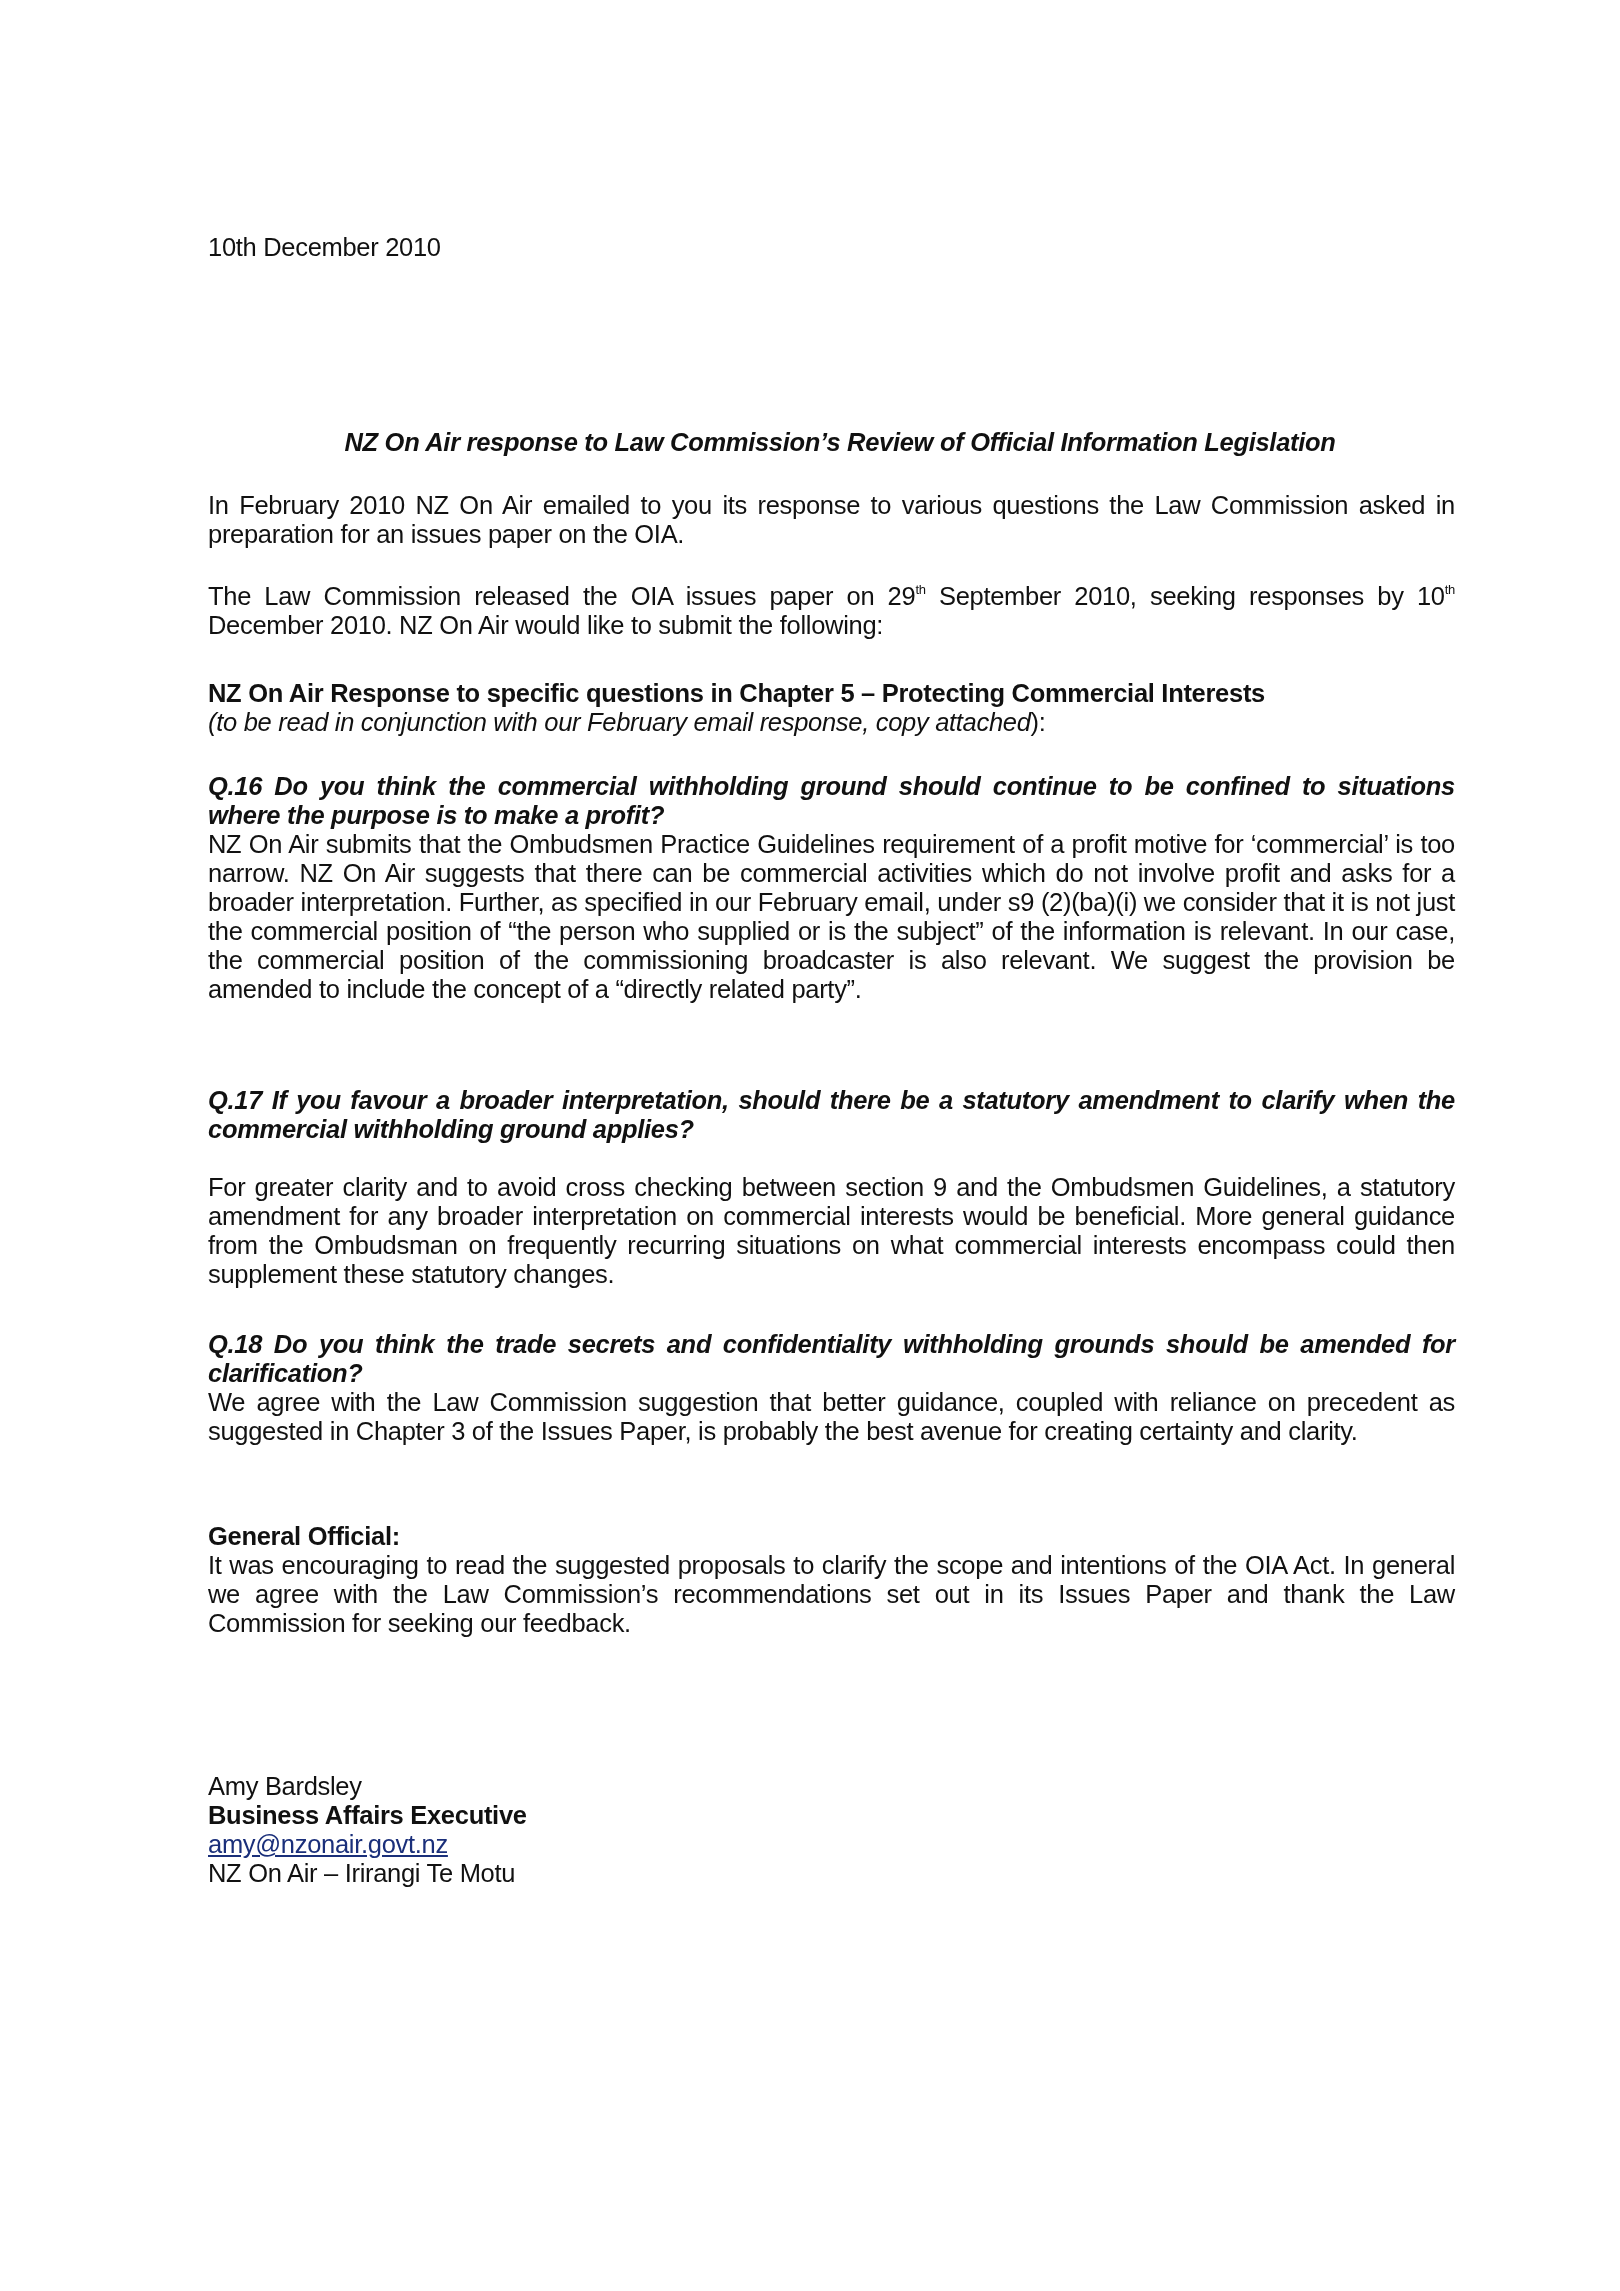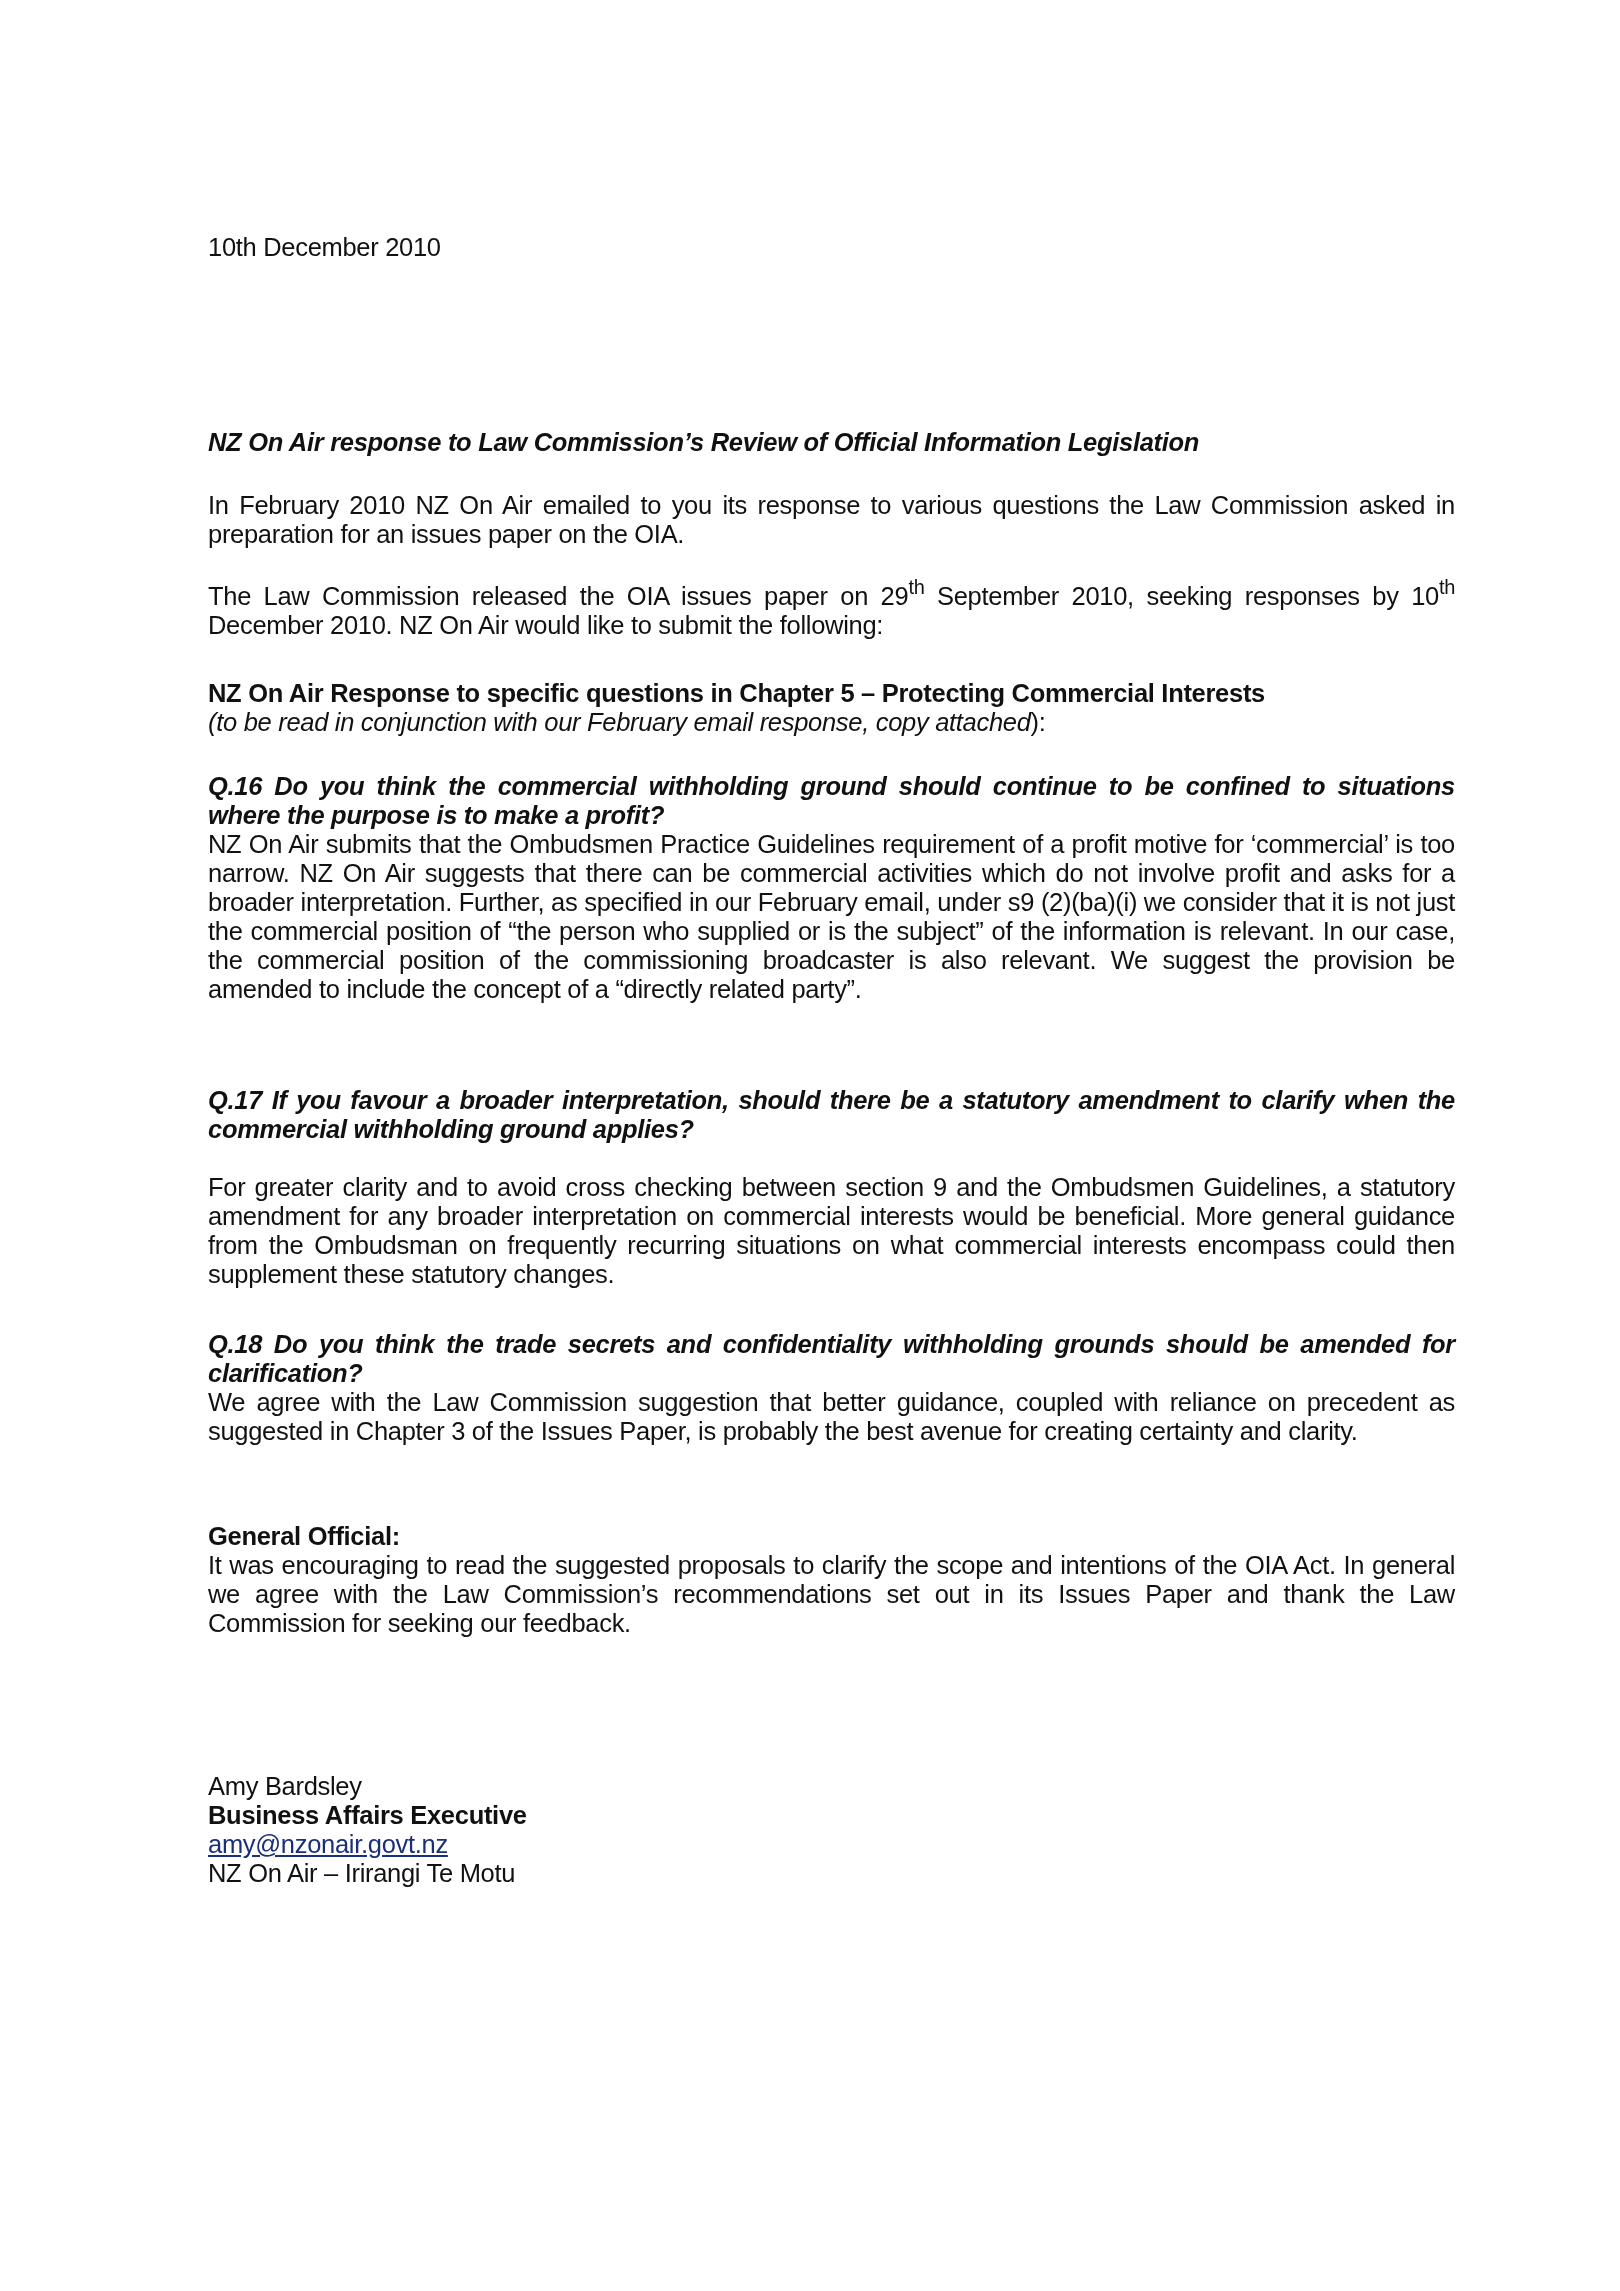--- a/index.html
+++ b/index.html
@@ -6,24 +6,24 @@
   body { width: 1620px; height: 2292px; position: relative; overflow: hidden; }
   .page {
     position: absolute; left: 0; top: 0; width: 1324px; height: 2292px;
     font-family: "Liberation Sans", sans-serif; color: #111111; border-radius: 14px;
   }
   .block { position: absolute; left: 208px; width: 1247px; }
   .txt { font-size: 25.5px; line-height: 29px; letter-spacing: -0.3px; }
   .just { text-align: justify; text-align-last: left; }
   .bold { font-weight: bold; }
   .ital { font-style: italic; }
-  .center { }
+  .center { text-align: center; }
   .line { display: block; }
   .link { color: #1a2f7a; text-decoration: underline; }
-  sup { font-size: 20px; line-height: 0; vertical-align: 10.8px; }
+  sup { font-size: 13px; line-height: 0; vertical-align: 10.8px; }
 </style>
 </head>
 <body>
 
 <div class="page">
 
   <div class="block txt" style="top:233px;">10th December 2010</div>
 
 
   <div class="block txt bold ital center" style="top:428px; left:208px; width:1264px;">NZ On Air response to Law Commission’s Review of Official Information Legislation</div>

